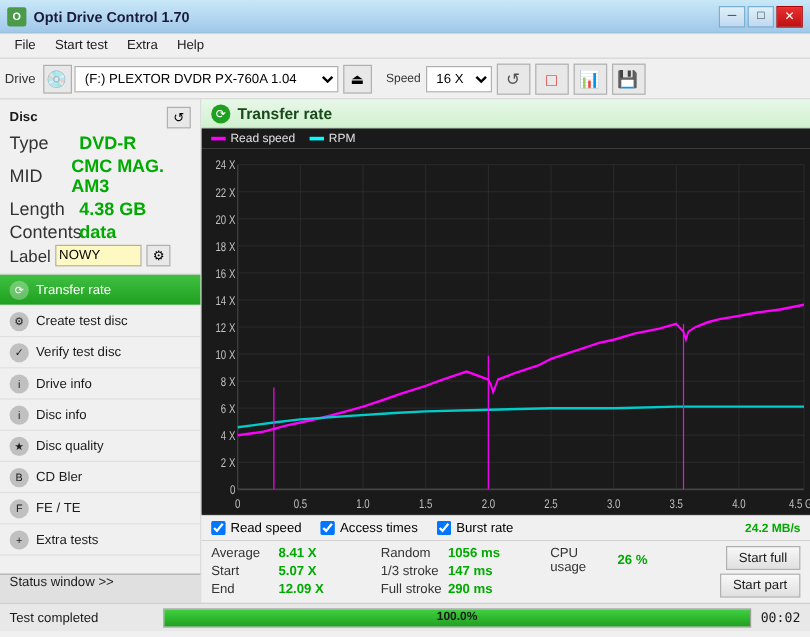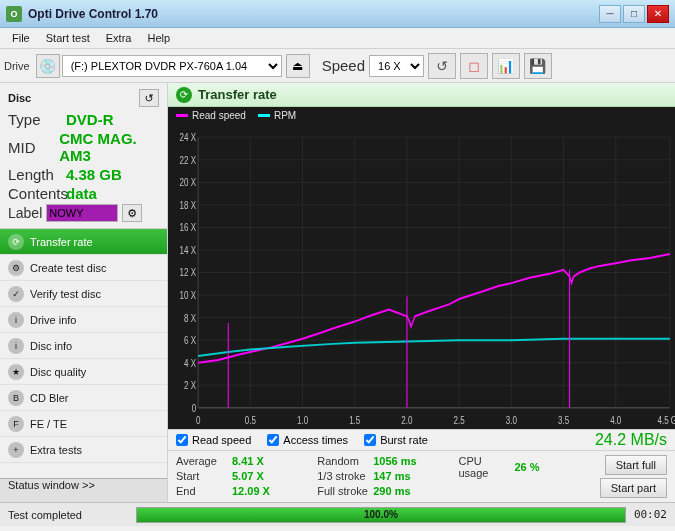--- a/index.html
+++ b/index.html
@@ -121,21 +121,21 @@
       height: 24px;
       background: #e8e8e8;
       border: 1px solid #b0b0b0;
       display: flex;
       align-items: center;
       justify-content: center;
       cursor: pointer;
       font-size: 12px;
     }
     .speed-label {
-      font-size: 15px;
+      font-size: 10px;
       color: #333;
       margin-left: 8px;
     }
     .speed-dropdown {
       height: 22px;
       border: 1px solid #b0b0b0;
       background: white;
       font-size: 11px;
       padding: 0 4px;
       width: 55px;
@@ -216,21 +216,21 @@
       gap: 4px;
       margin-top: 2px;
     }
     .label-key { font-size: 14px; color: #333; }
     .label-input {
       width: 72px;
       height: 18px;
       border: 1px solid #b0b0b0;
       font-size: 11px;
       padding: 0 2px;
-      background: #a21caf;
+      background: #fef9c3;
     }
     .label-settings-btn {
       width: 20px;
       height: 18px;
       background: #e8e8e8;
       border: 1px solid #b0b0b0;
       cursor: pointer;
       display: flex;
       align-items: center;
       justify-content: center;
@@ -360,23 +360,23 @@
     }
     .checkbox-item {
       display: flex;
       align-items: center;
       gap: 4px;
       font-size: 11px;
     }
     .checkbox-item input { width: 12px; height: 12px; }
     .burst-rate-val {
       margin-left: auto;
-      font-size: 16px;
+      font-size: 10px;
       color: #00aa00;
-      font-weight: 400;
+      font-weight: 700;
     }
 
     
     .stats-table {
       background: #f0f0f0;
       padding: 4px 8px;
       display: flex;
       gap: 0;
     }
     .stats-col {

